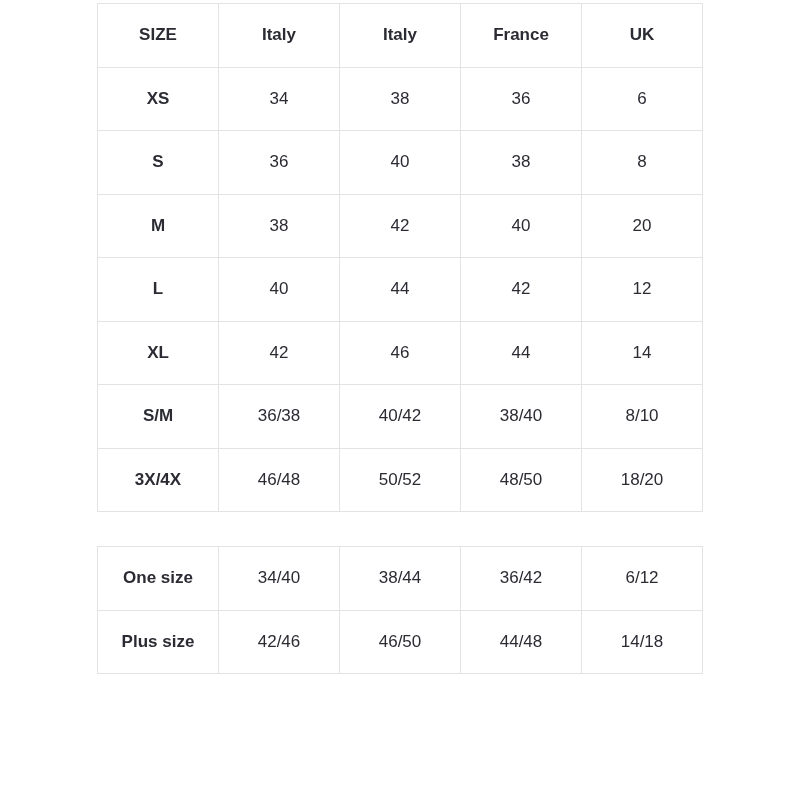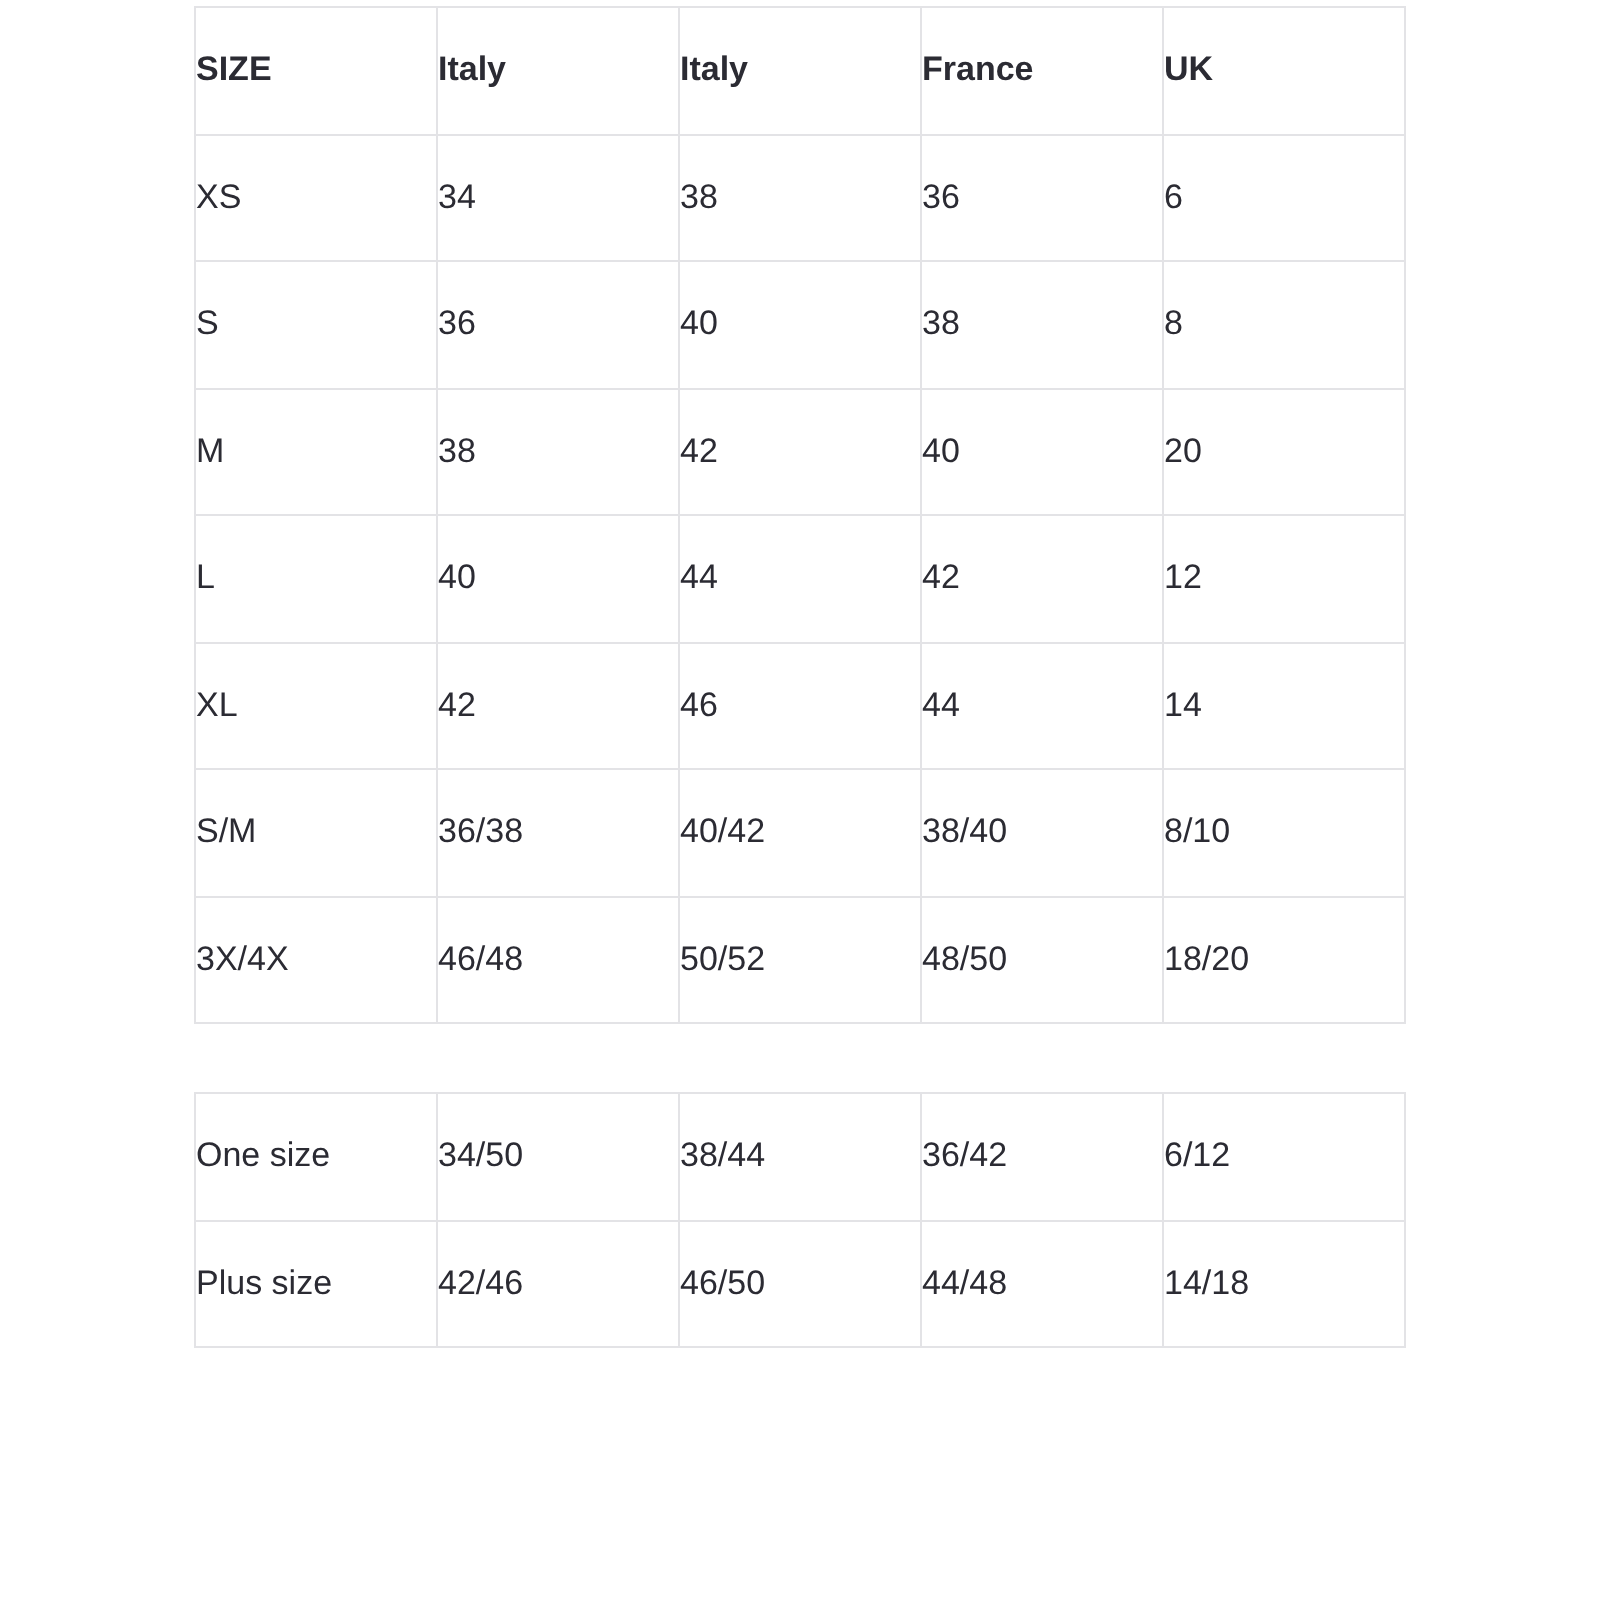--- a/index.html
+++ b/index.html
@@ -21,30 +21,30 @@
     box-sizing: border-box;
     padding: 0 97px;
   }
   table.size-table {
     border-collapse: collapse;
     table-layout: fixed;
     width: 606px;
   }
   table.size-table td {
     border: 1px solid #e3e3e6;
-    text-align: left;
+    text-align: center;
     vertical-align: middle;
     font-size: 17px;
     color: #2b2b33;
     font-weight: 400;
     padding: 0;
     height: 62.5px;
   }
   table.size-table td.label {
-    font-weight: normal;
+    font-weight: bold;
   }
   table.size-table td.head {
     font-weight: bold;
     font-size: 17px;
   }
   col.c0 { width: 117px; }
   col.c1 { width: 117px; }
   col.c2 { width: 117px; }
   col.c3 { width: 117px; }
   col.c4 { width: 117px; }
@@ -135,21 +135,21 @@
     <colgroup>
       <col class="c0">
         <col class="c1">
         <col class="c2">
         <col class="c3">
         <col class="c4">
     </colgroup>
     <tbody>
       <tr>
         <td class="label">One size</td>
-        <td>34/50</td>
+        <td>34/40</td>
         <td>38/44</td>
         <td>36/42</td>
         <td>6/12</td>
       </tr>
       <tr>
         <td class="label">Plus size</td>
         <td>42/46</td>
         <td>46/50</td>
         <td>44/48</td>
         <td>14/18</td>

